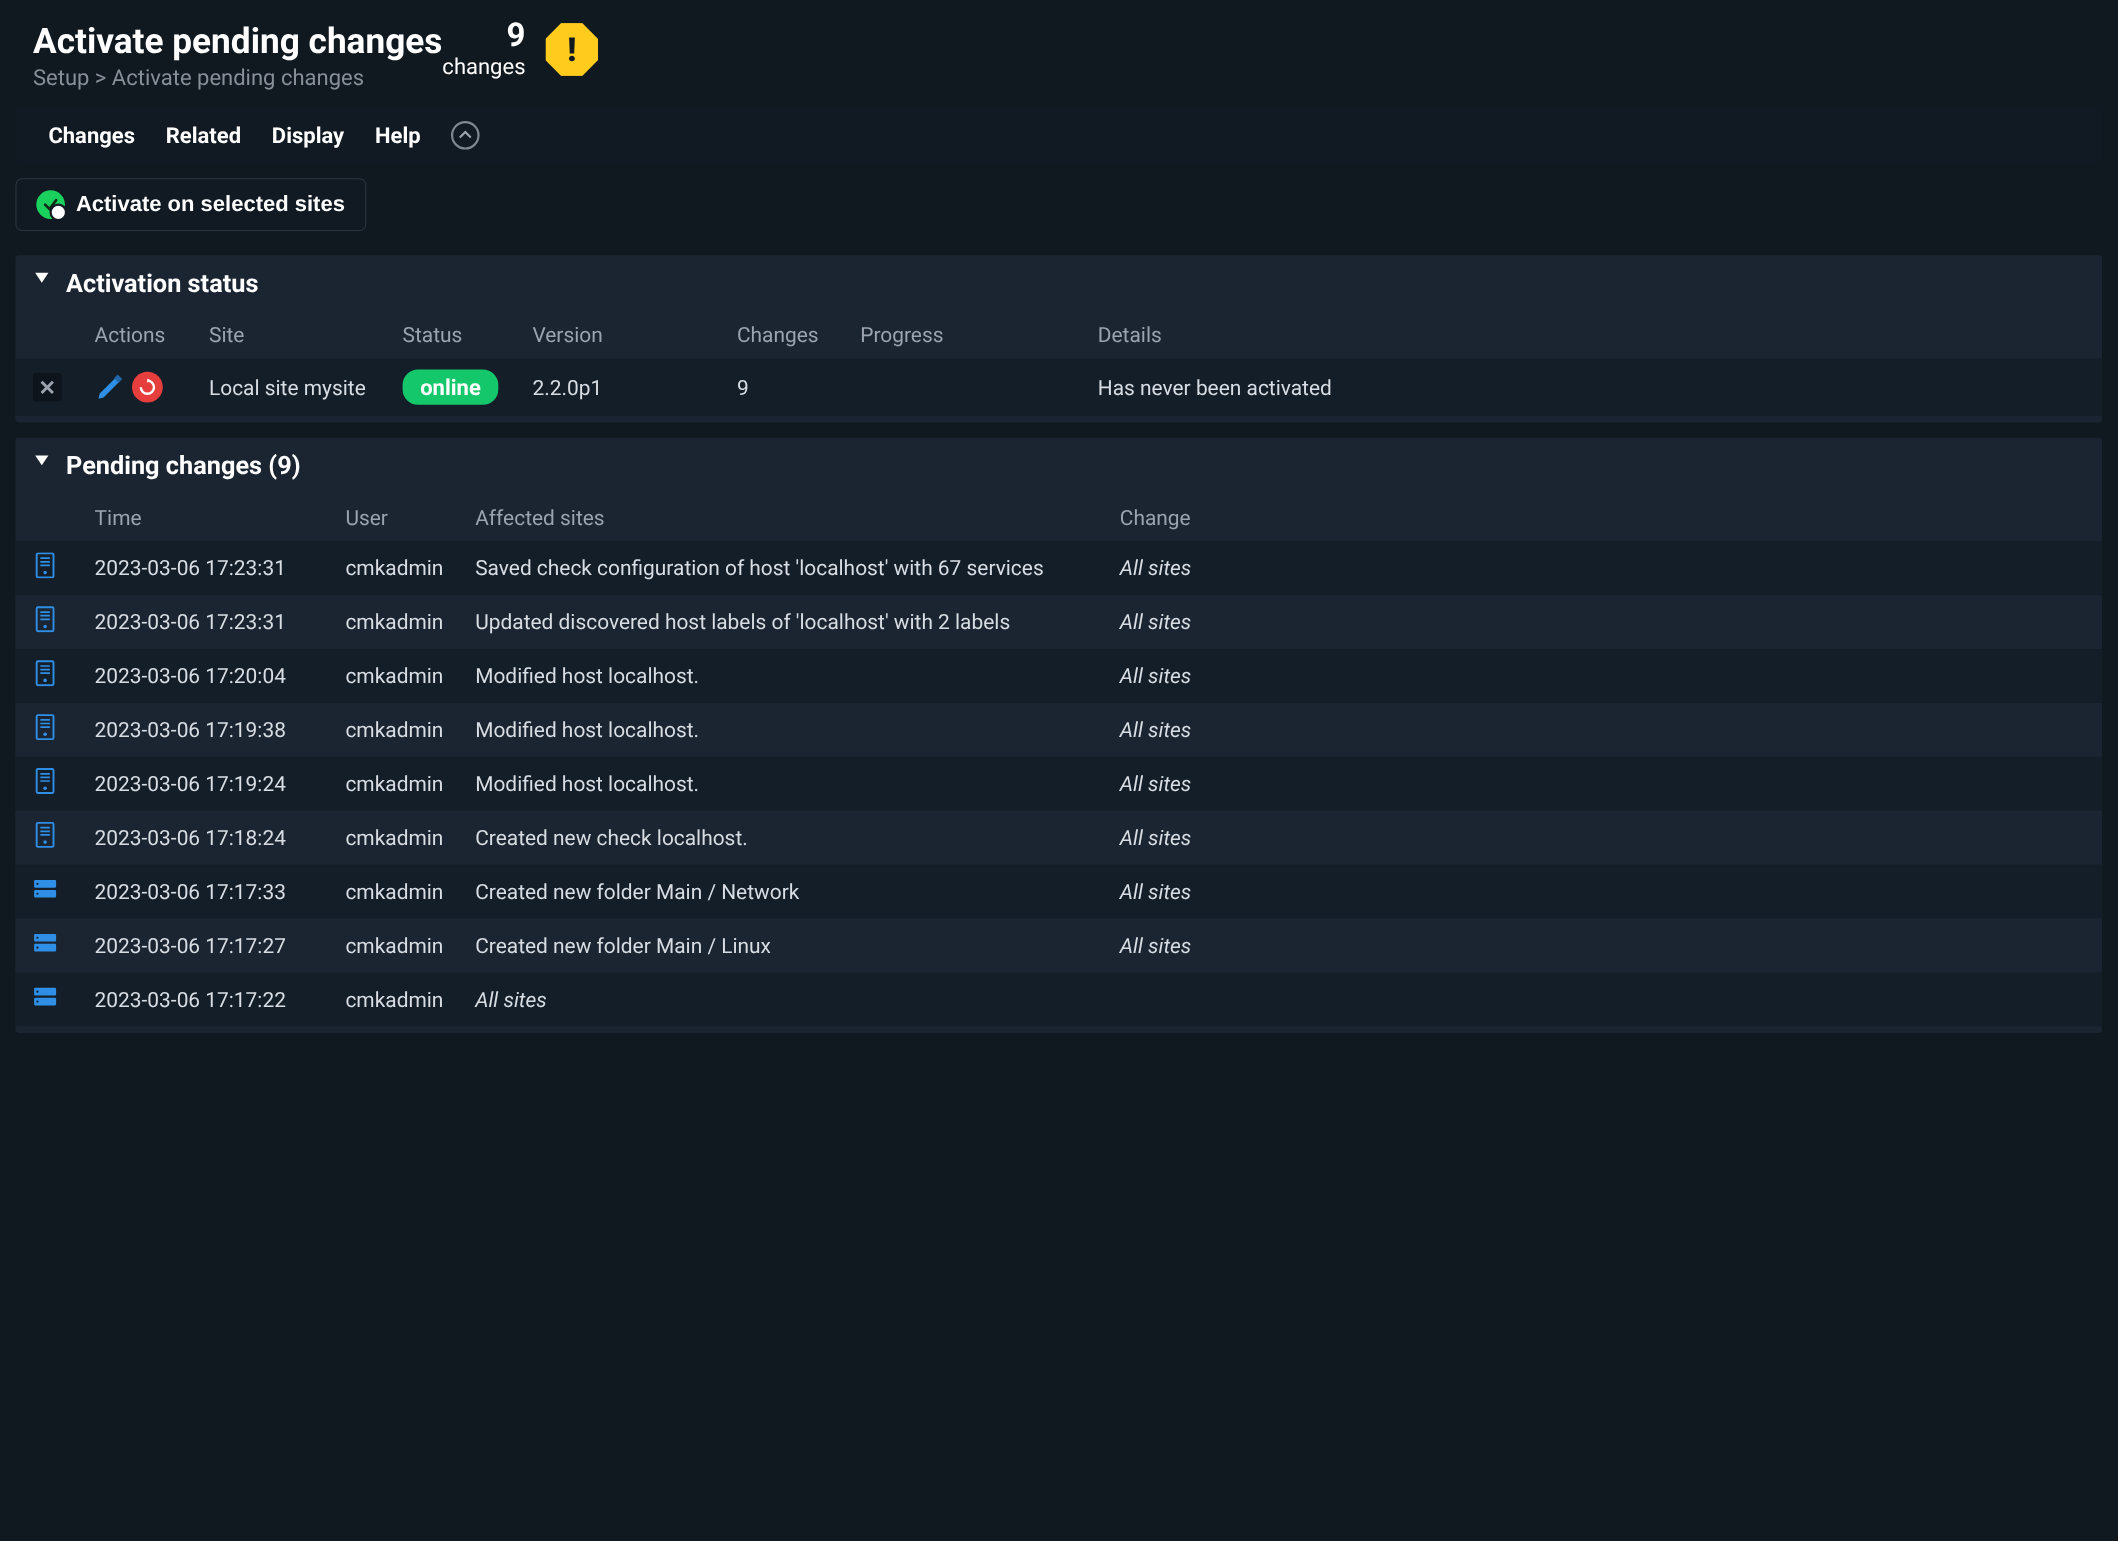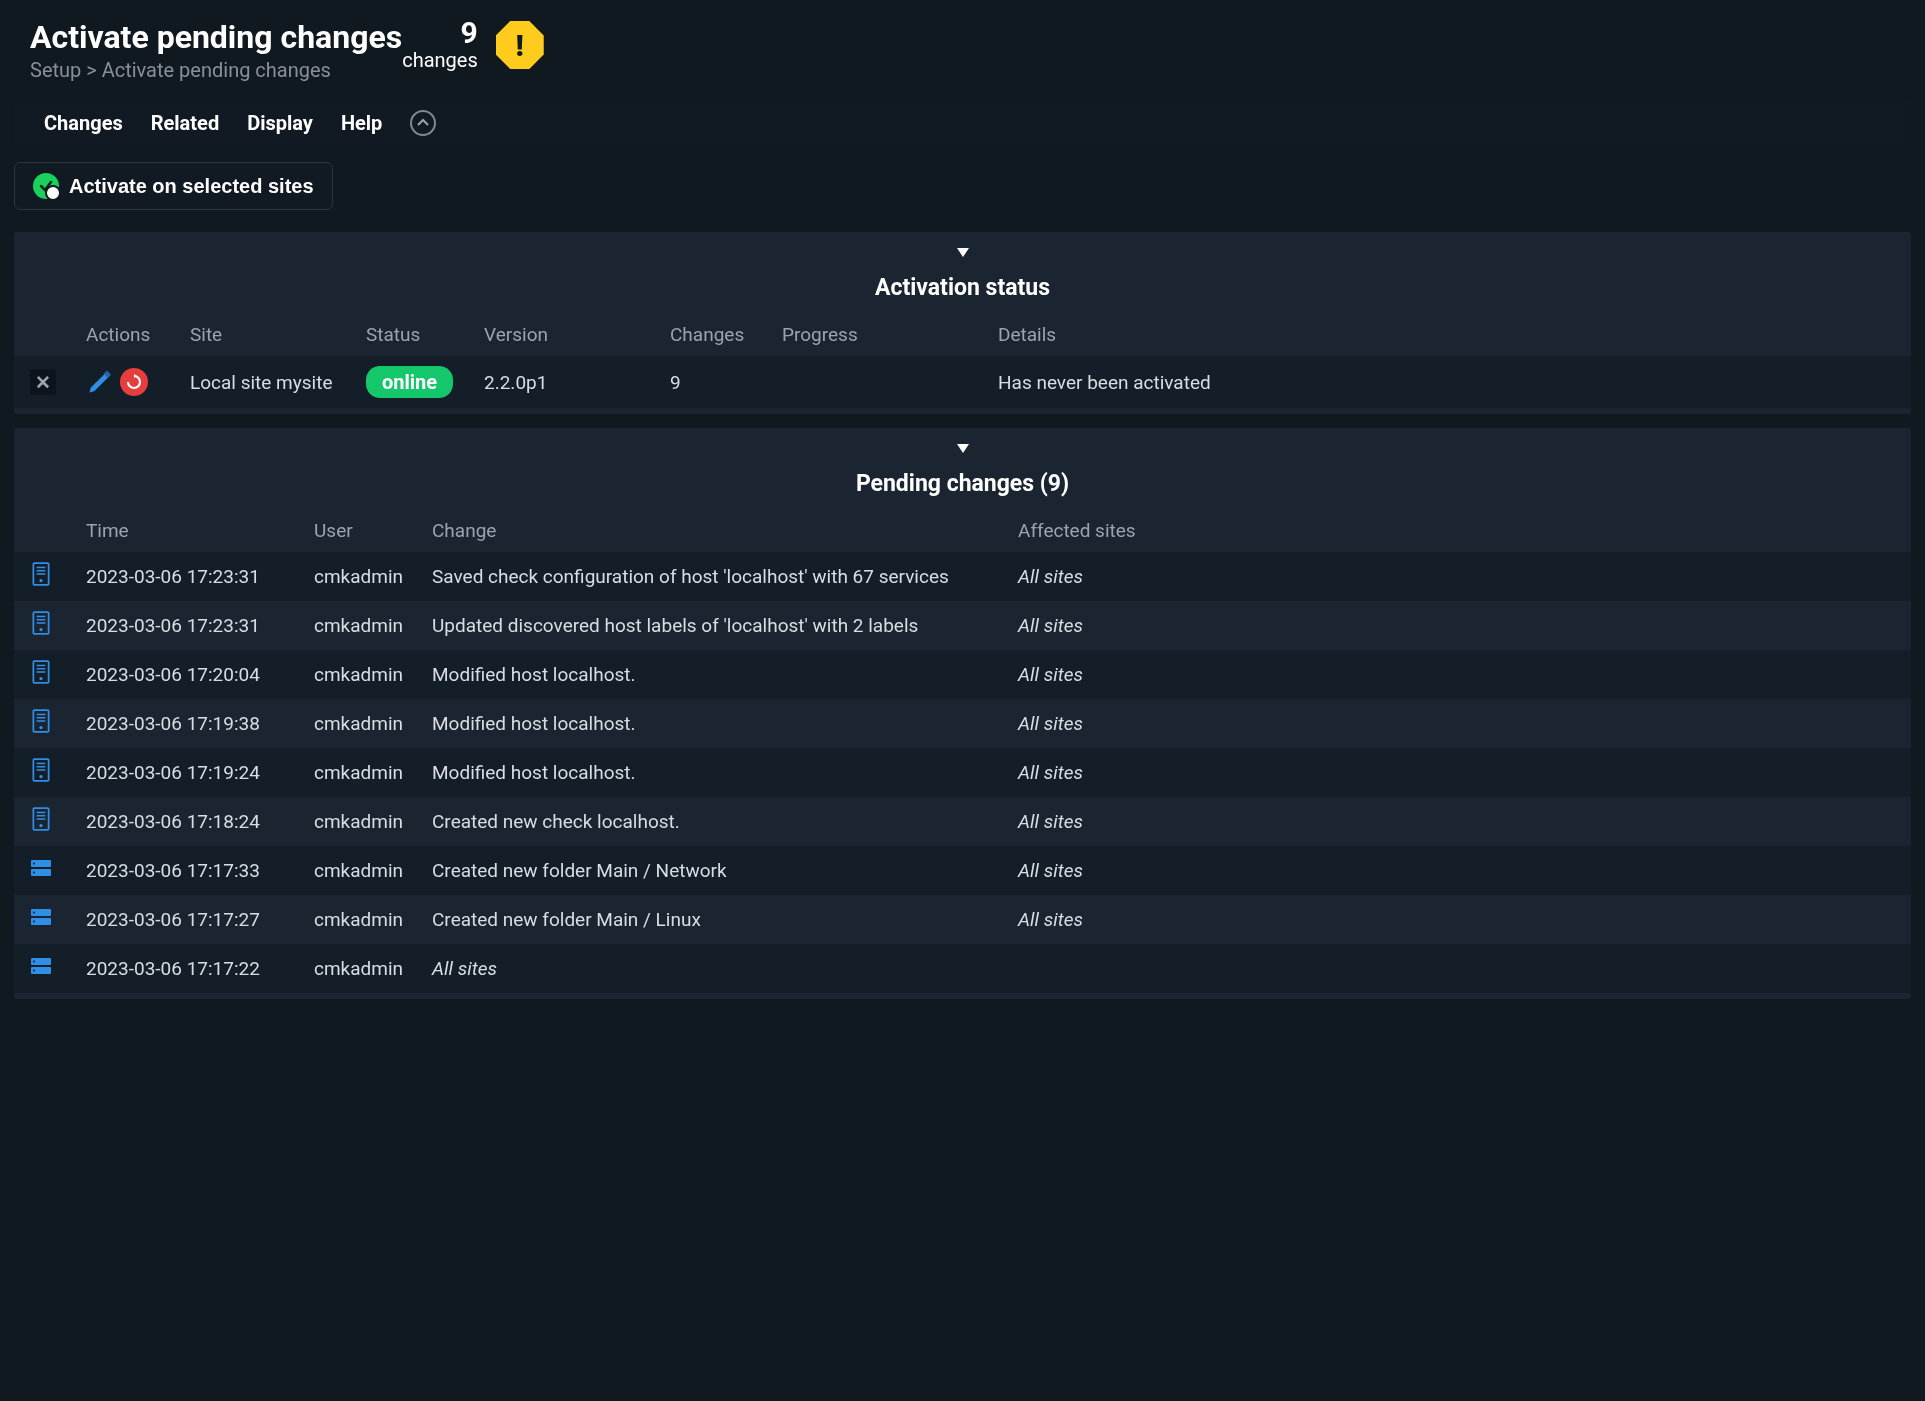--- a/index.html
+++ b/index.html
@@ -75,25 +75,24 @@
     border: 2px solid #111922;
     display: flex; align-items: center; justify-content: center;
   }
   .section {
     background: #1b2531;
     margin: 0 14px 14px 14px;
     border-radius: 3px;
     padding-bottom: 6px;
   }
   .section-header {
-    display: flex; align-items: center; gap: 14px;
+    display: flex; align-items: flex-start; gap: 14px;
     padding: 12px 16px;
     font-size: 23px; font-weight: 700; color: #fff;
     cursor: pointer;
-    flex-direction: column;
   }
   .section-header svg { width: 16px; height: 16px; flex-shrink: 0; }
   .col-headers, .data-row {
     display: grid;
     align-items: center;
     padding: 10px 16px;
   }
   .activation-grid {
     grid-template-columns: 56px 104px 176px 118px 186px 112px 216px 1fr;
   }
@@ -215,22 +214,22 @@
   <div class="section-header">
     <svg viewBox="0 0 16 16">
         <path d="M2 4 L14 4 L8 13 Z" fill="#fff"></path>
       </svg>
     <span>Pending changes (9)</span>
   </div>
   <div class="col-headers pending-grid">
     <div></div>
     <div>Time</div>
     <div>User</div>
+    <div>Affected sites</div>
     <div>Change</div>
-    <div>Affected sites</div>
   </div>
   <div class="pending-body" id="pending-body">
       <div class="data-row pending-grid">
         <div><span class="host-icon"><svg viewBox="0 0 18 22">
               <rect x="2" y="1" width="14" height="20" rx="1" fill="none" stroke="#2f8fe6" stroke-width="1.6"></rect>
               <line x1="5" y1="5" x2="13" y2="5" stroke="#2f8fe6" stroke-width="1.4"></line>
               <line x1="5" y1="8" x2="13" y2="8" stroke="#2f8fe6" stroke-width="1.4"></line>
               <line x1="5" y1="11" x2="13" y2="11" stroke="#2f8fe6" stroke-width="1.4"></line>
               <circle cx="9" cy="17" r="1.5" fill="#2f8fe6"></circle>
             </svg></span></div>

